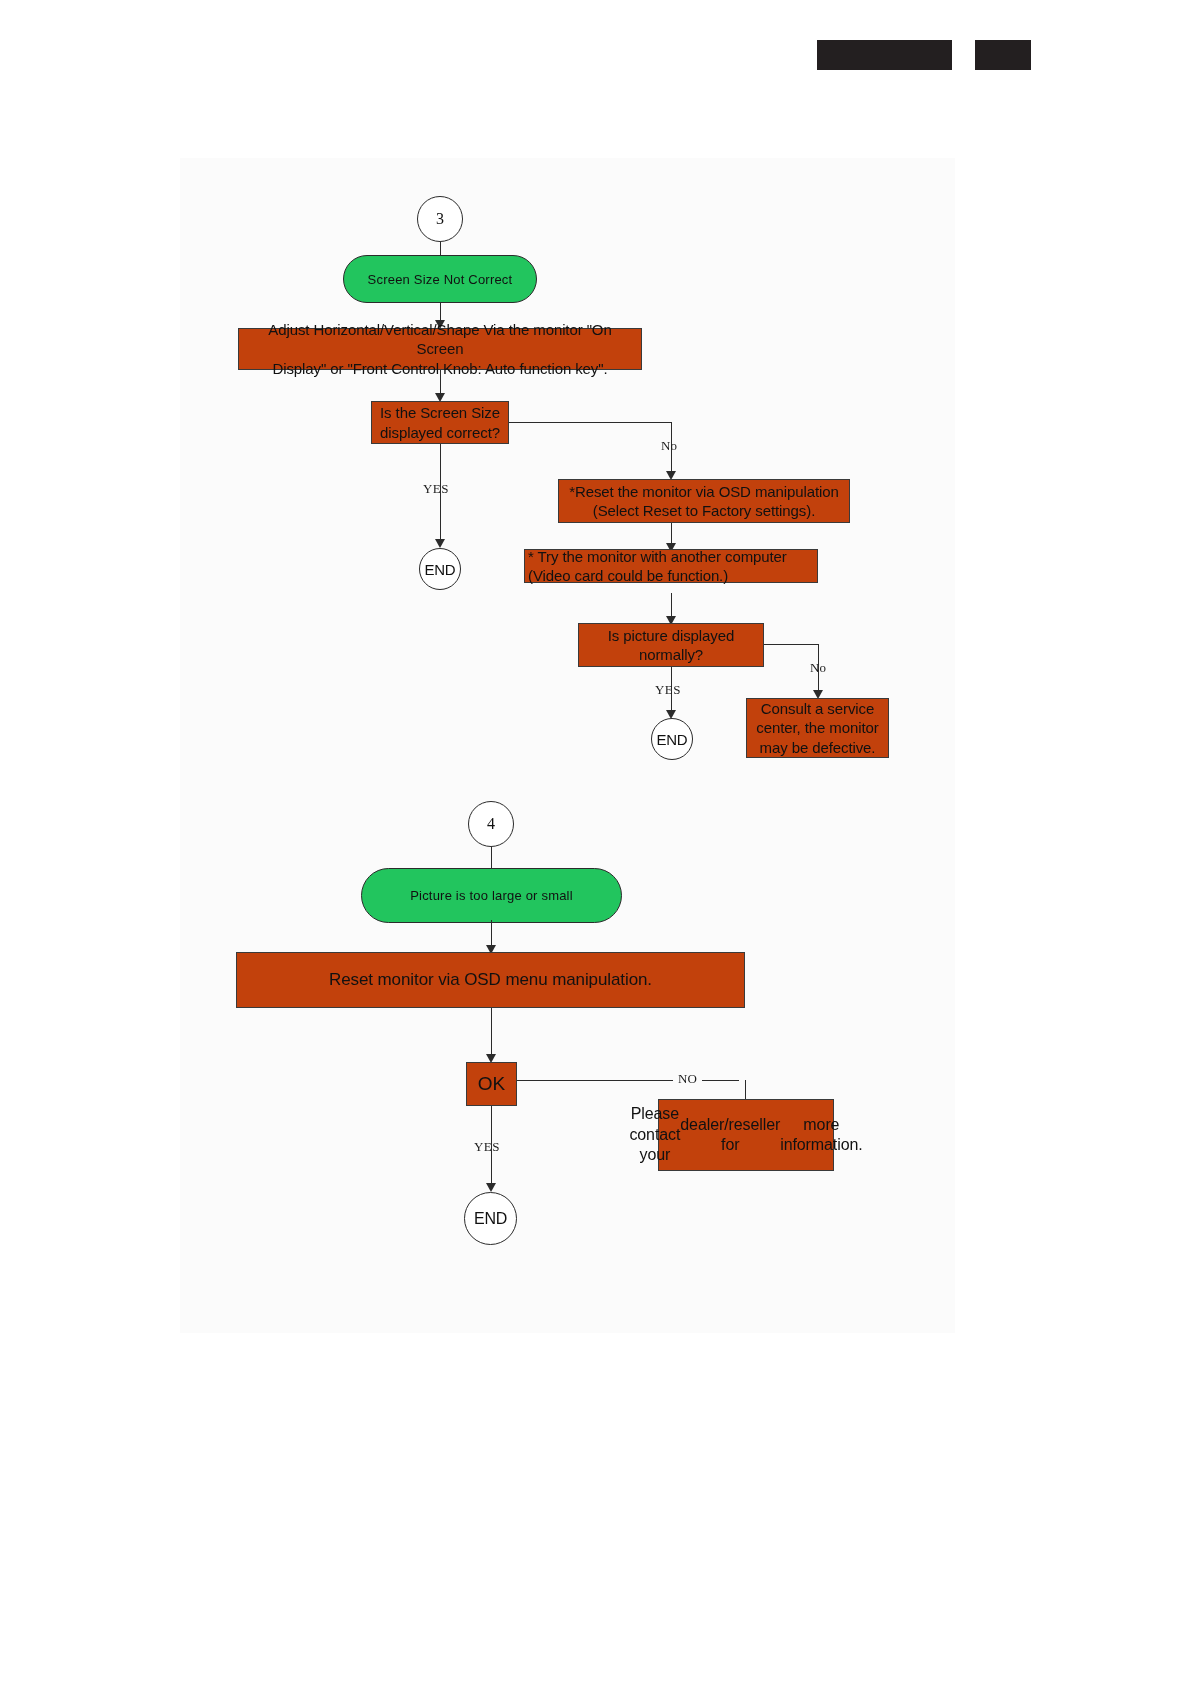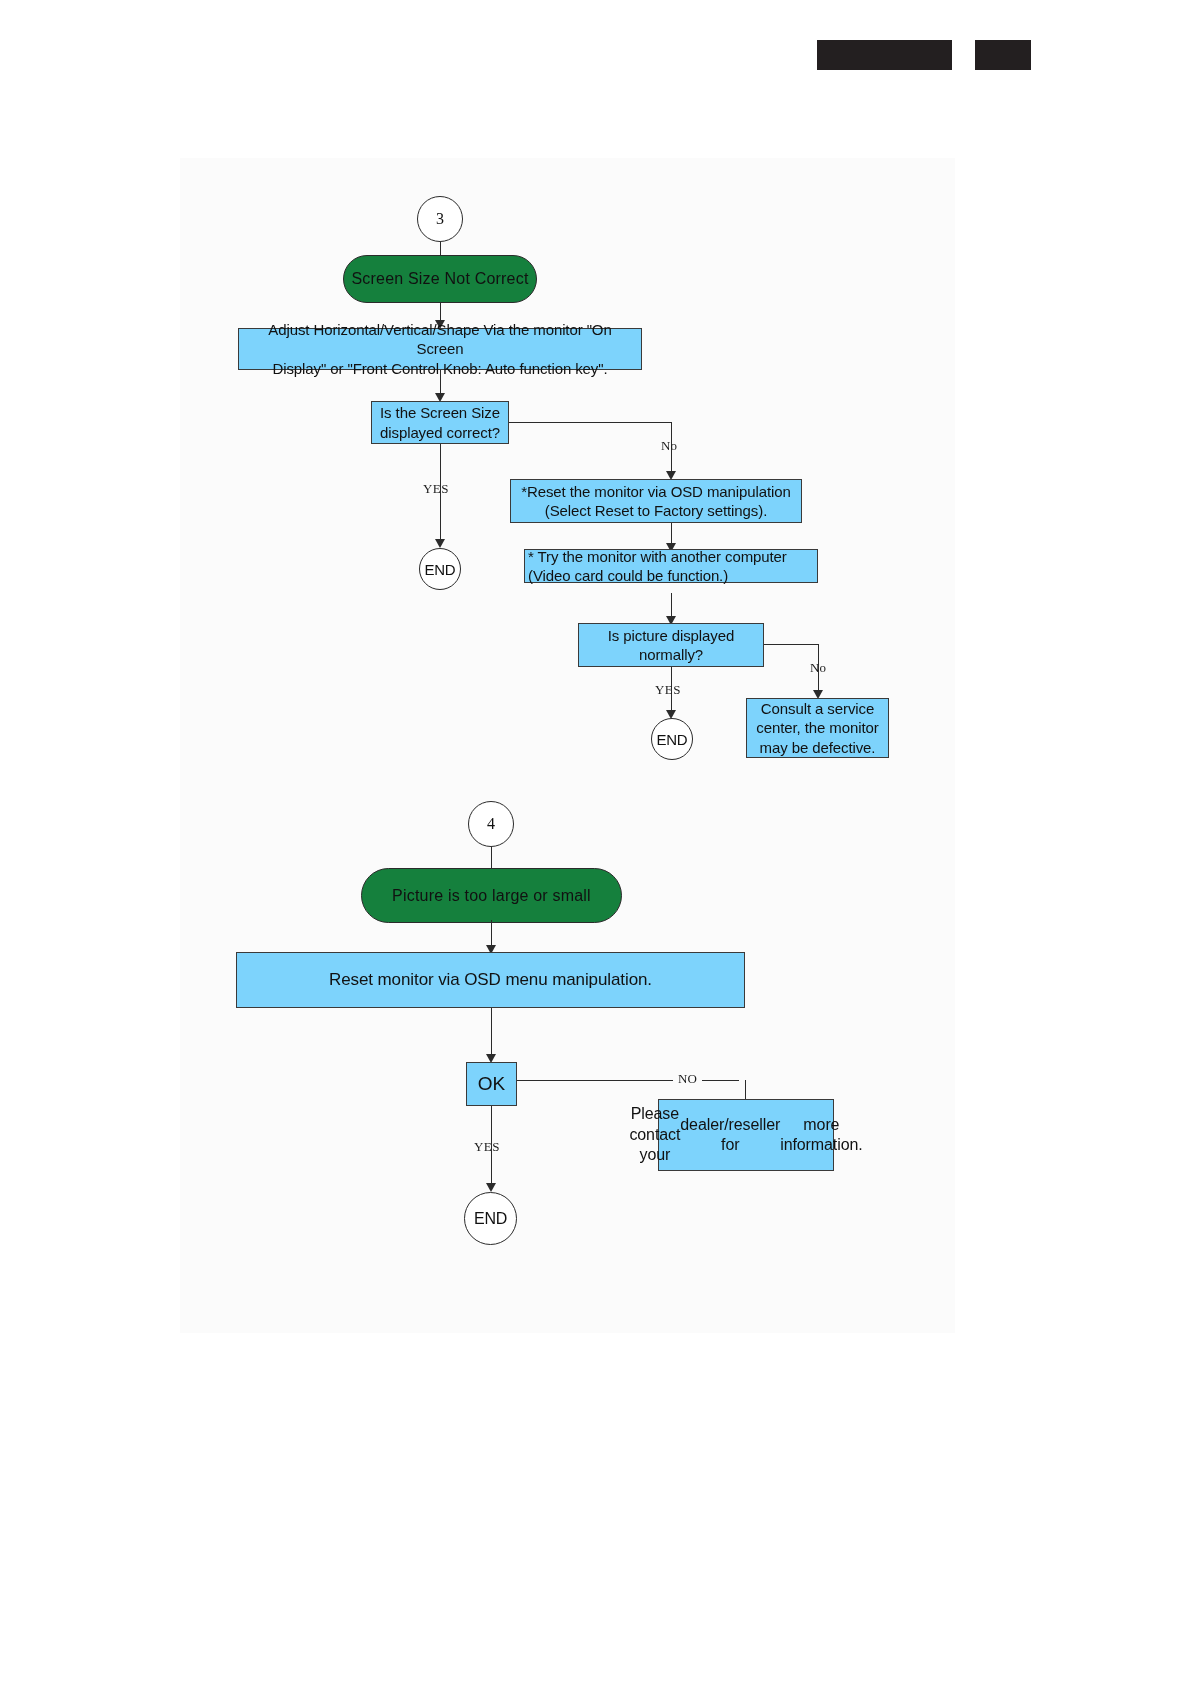--- a/index.html
+++ b/index.html
@@ -25,34 +25,34 @@
 
   
   .node{
     position:absolute;
     box-sizing:border-box;
     display:flex;
     align-items:center;
     justify-content:center;
     text-align:center;
     color:#111;
-    background:#7dd3fc;
+    background:#c2410c;
   }
   .box{
     border:1.4px solid #3a3a3a;
     font-size:15px;
     line-height:1.28;
     padding:3px 6px;
     letter-spacing:-0.1px;
   }
   .terminator{
-    background:#15803d;
+    background:#22c55e;
     border:1.6px solid #2b2b2b;
     border-radius:40px;
-    font-size:16px;
+    font-size:13px;
     letter-spacing:0.2px;
   }
   .circle{
     border:1.6px solid #2b2b2b;
     border-radius:50%;
     background:#fff;
     font-family:"Liberation Serif", serif;
     font-size:16px;
   }
   .endcap{
@@ -126,21 +126,21 @@
 <div class="arrowhead" style="left:435px;top:539px;"></div>
 <div class="edgelabel lbl-sans" style="left:423px;top:481px;">YES</div>
 
 <div class="node endcap" style="left:419px;top:548px;width:42px;height:42px;">END</div>
 
 <div class="hline" style="left:509px;top:422px;width:163px;"></div>
 <div class="vline" style="left:671px;top:422px;height:54px;"></div>
 <div class="arrowhead" style="left:666px;top:471px;"></div>
 <div class="edgelabel" style="left:661px;top:438px;">No</div>
 
-<div class="node box" style="left:510px;top:479px;width:292px;height:44px;flex-direction:column;text-align:center;">
+<div class="node box" style="left:558px;top:479px;width:292px;height:44px;flex-direction:column;text-align:center;">
   <span>*Reset the monitor via OSD manipulation</span>
   <span>(Select Reset to Factory settings).</span>
 </div>
 
 <div class="vline" style="left:671px;top:523px;height:24px;"></div>
 <div class="arrowhead" style="left:666px;top:543px;"></div>
 
 <div class="node box" style="left:524px;top:549px;width:294px;height:34px;flex-direction:column;align-items:flex-start;padding-left:3px;">
   <span>* Try the monitor with another computer</span>
   <span>(Video card could be function.)</span>

